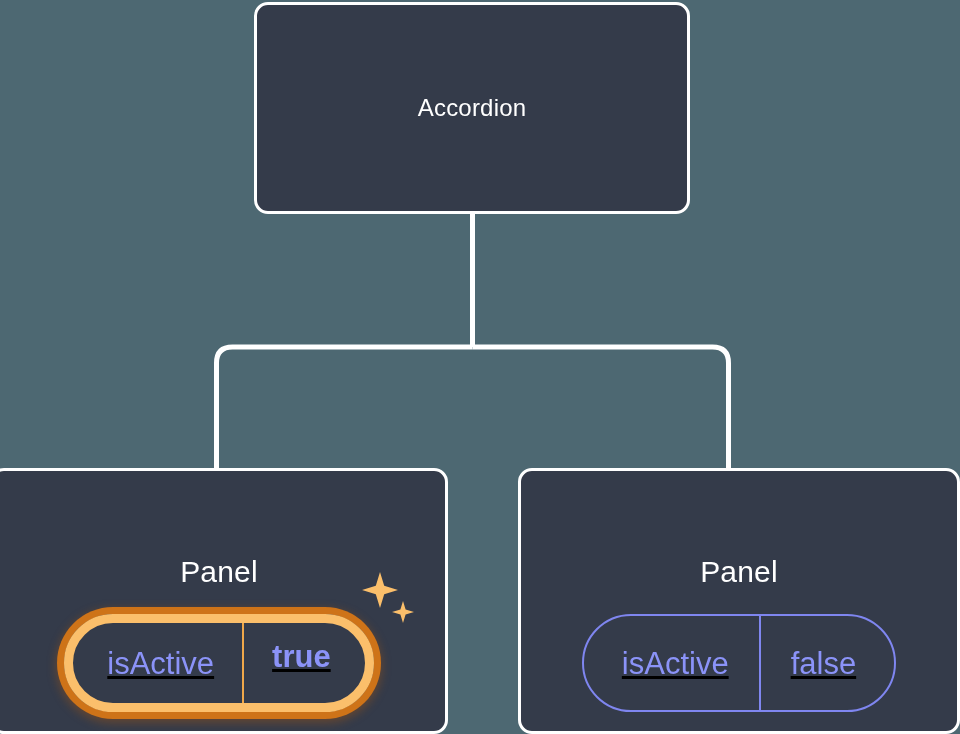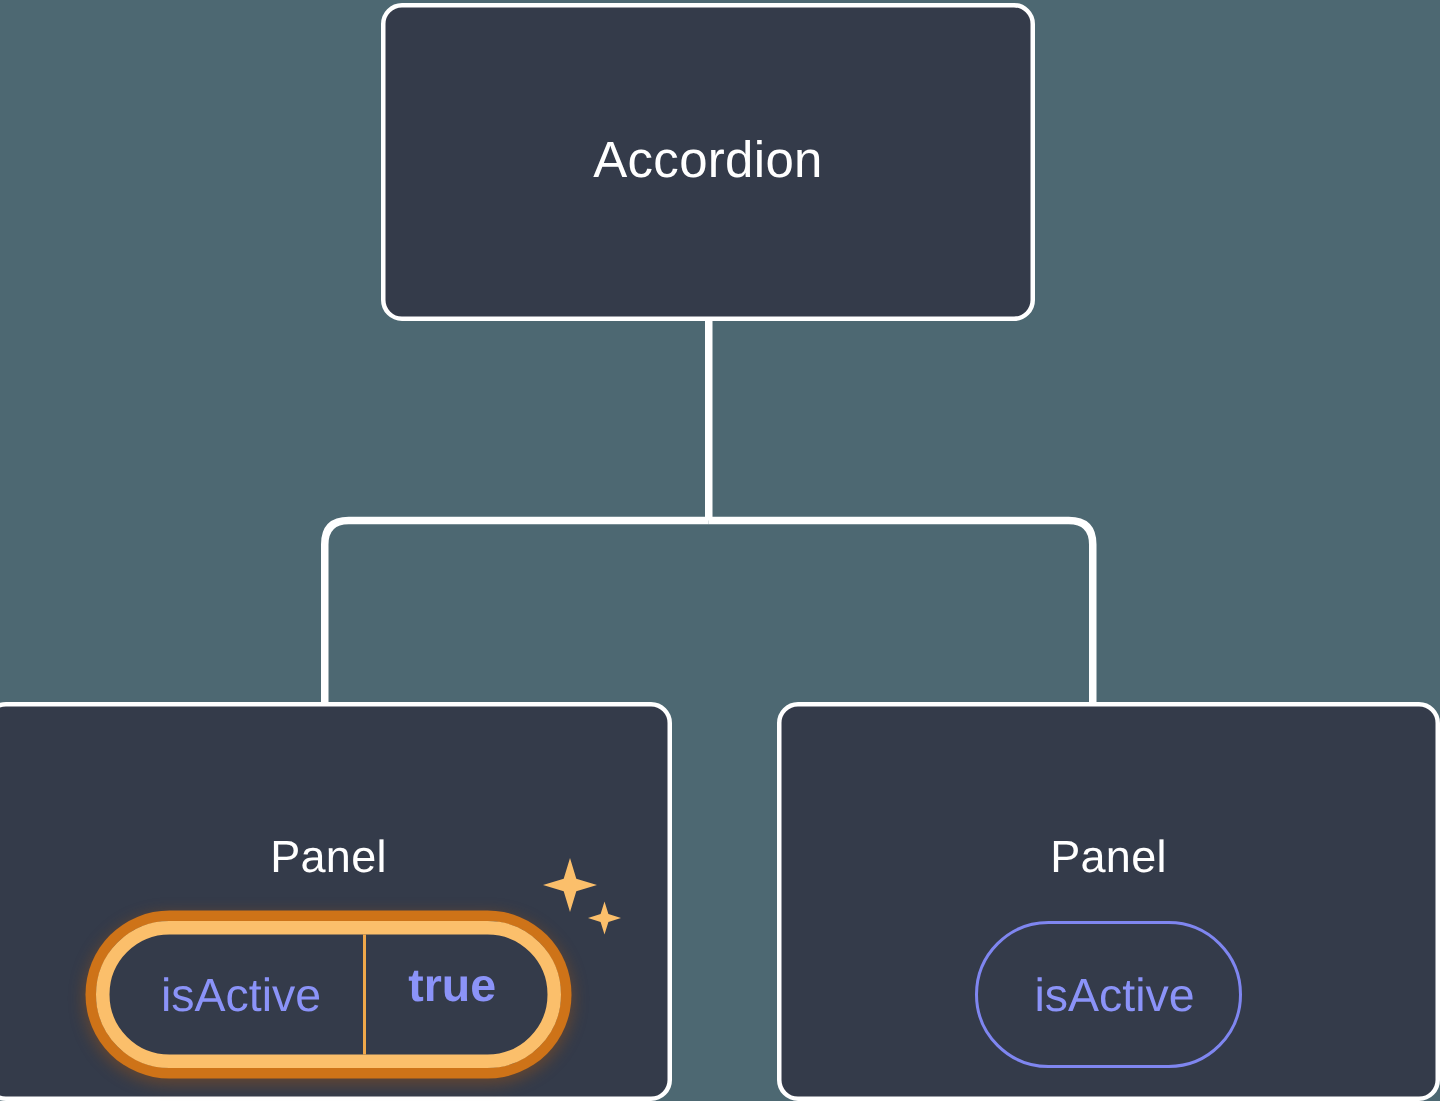--- a/index.html
+++ b/index.html
@@ -48,21 +48,21 @@
   .node-root {
     left: 254px;
     top: 2px;
     width: 436px;
     height: 212px;
     justify-content: center;
   }
 
   .node-title {
     color: #ffffff;
-    font-size: 34px;
+    font-size: 24px;
     font-weight: 400;
     letter-spacing: 0.2px;
     line-height: 1.1;
     white-space: nowrap;
   }
 
   .node-child {
     top: 468px;
     height: 266px;
     border-bottom-left-radius: 14px;
@@ -83,20 +83,21 @@
   .node-child .node-title {
     font-size: 30px;
     margin-top: 44px;
   }
 
   
   .pill-wrap {
     position: relative;
     margin-top: 26px;
     display: inline-block;
+    text-decoration: underline;
   }
 
   .pill {
     box-sizing: border-box;
     display: flex;
     align-items: stretch;
     border: 2px solid #7f86f0;
     border-radius: 999px;
     height: 98px;
     background: transparent;
@@ -184,17 +185,18 @@
       </svg>
     </div>
   </div>
 
   <div class="node node-child node-child-right">
     <div class="node-title">Panel</div>
 
     <div class="pill-wrap">
       <div class="pill">
         <div class="pill-cell pill-key">isActive</div>
+        <div class="pill-cell pill-val">false</div>
       </div>
     </div>
   </div>
 
 </div>
 
 </body></html>

